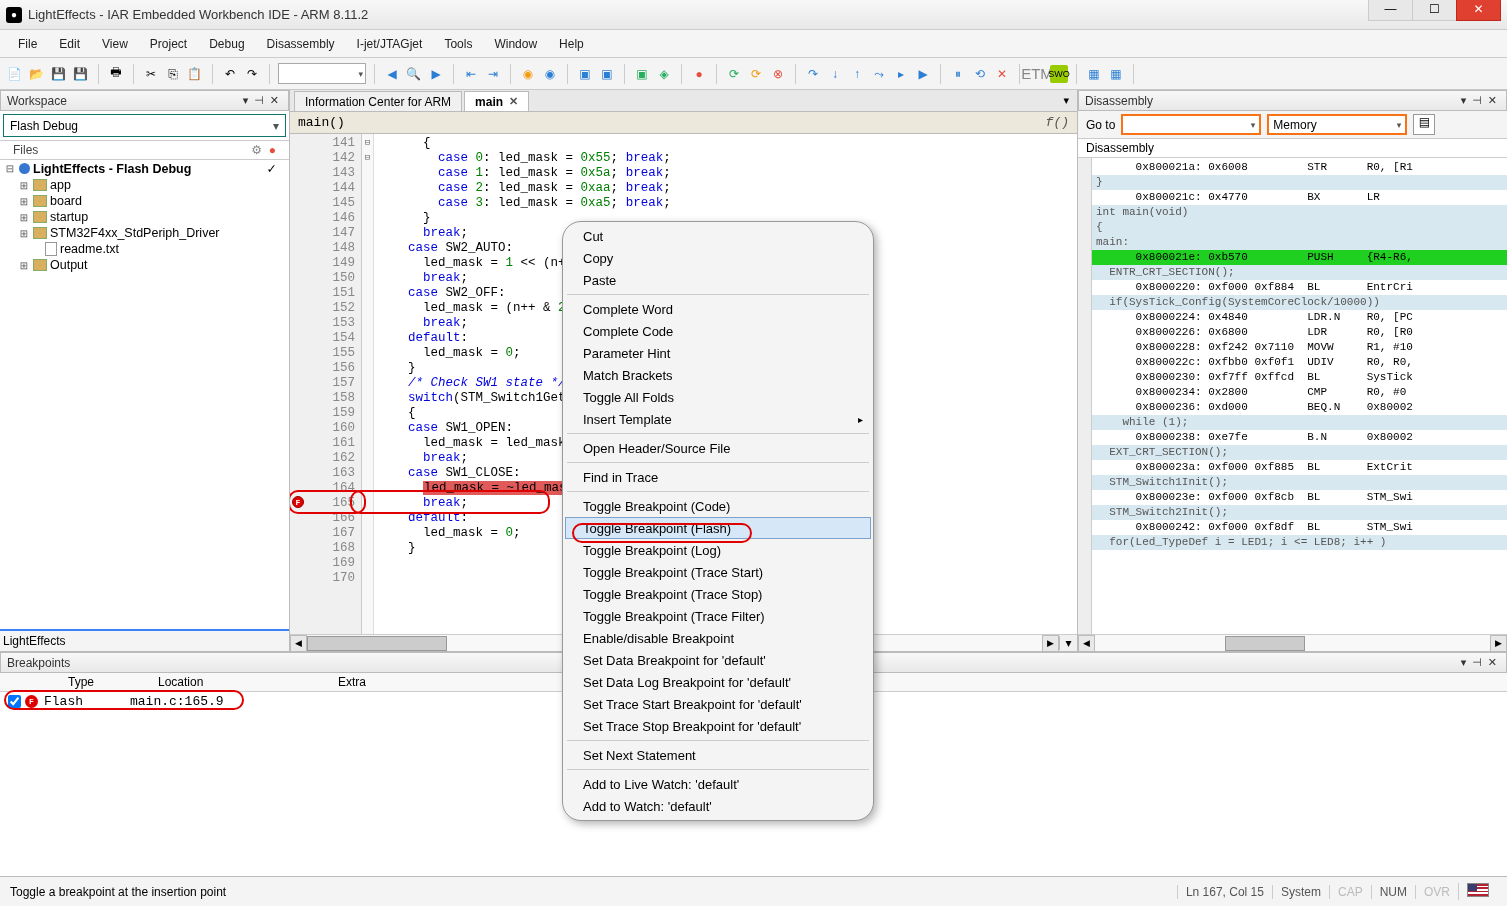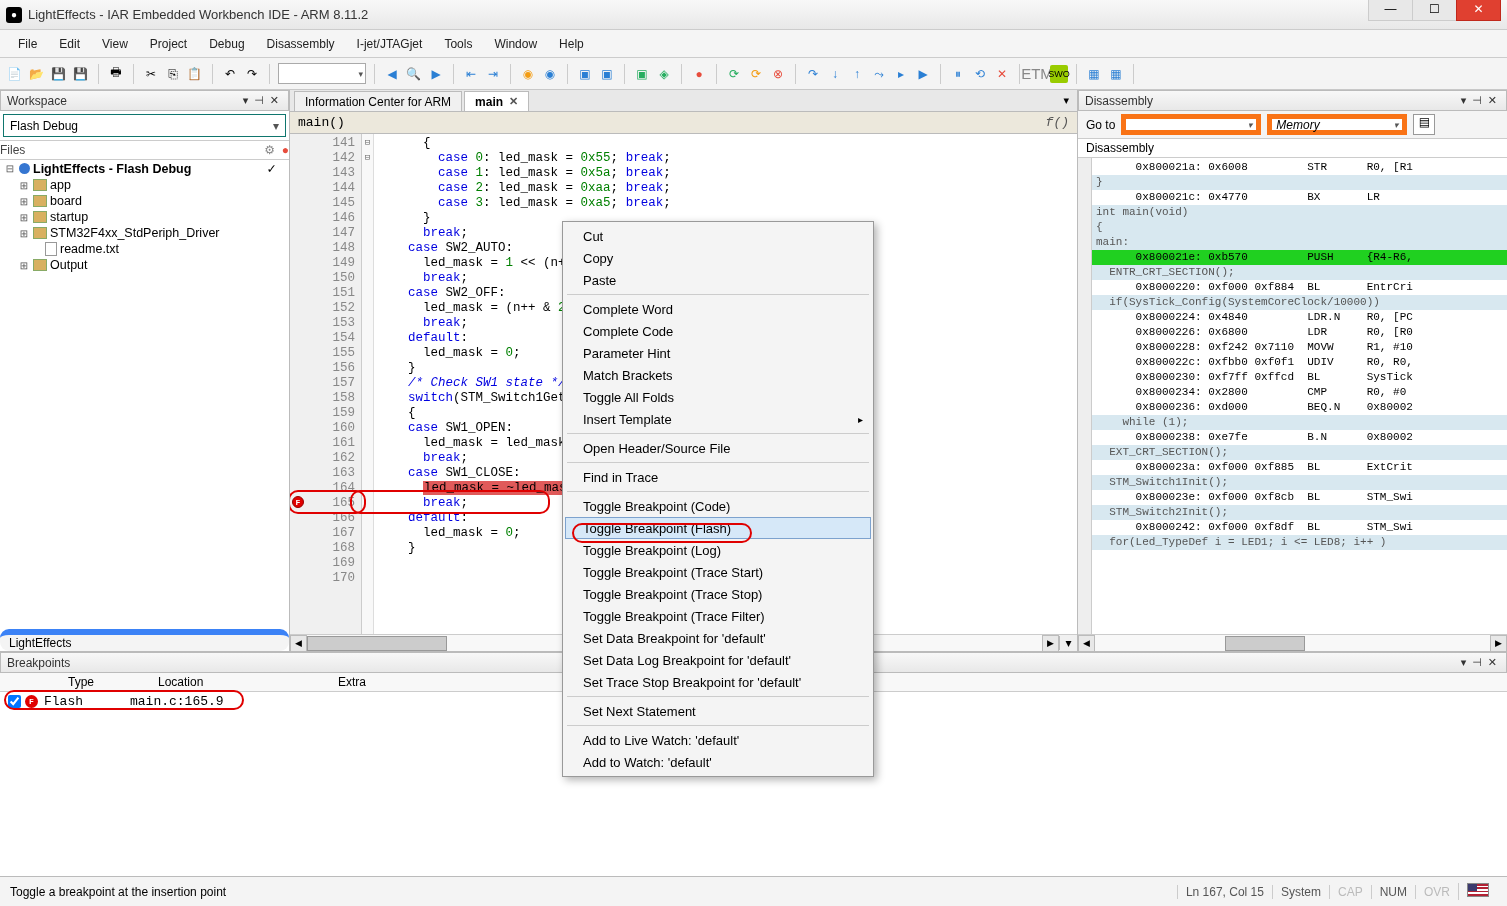--- a/index.html
+++ b/index.html
@@ -17,28 +17,28 @@
 .toolbar .sep { width: 1px; height: 20px; background: #ccc; margin: 0 4px; }
 .toolbar .combo { width: 88px; height: 21px; border: 1px solid #aaa; background: #fff; display: inline-flex; align-items: center; justify-content: flex-end; padding-right: 2px; }
 .toolbar .combo::after { content: "▾"; color: #555; font-size: 9px; }
 .main { display: flex; position: absolute; top: 90px; left: 0; right: 0; bottom: 30px; }
 .panel-header { height: 21px; background: linear-gradient(#f8f8f8,#e8e8e8); border: 1px solid #bbb; display: flex; align-items: center; padding: 0 6px; font-size: 12px; color: #333; }
 .panel-header .spacer { flex: 1; }
 .pin { font-size: 11px; padding: 0 3px; cursor: default; }
 .workspace { width: 290px; display: flex; flex-direction: column; background: #fff; border-right: 1px solid #bbb; }
 .ws-combo { margin: 3px; height: 23px; border: 1px solid #0f766e; background: #fff; display: flex; align-items: center; padding: 0 6px; justify-content: space-between; }
 .ws-combo::after { content: "▾"; color: #555; }
-.ws-files-header { display: flex; align-items: flex-start; justify-content: space-between; padding: 2px 0; border-top: 1px solid #ccc; color: #444; }
+.ws-files-header { display: flex; align-items: flex-start; justify-content: space-between; padding: 2px 13px; border-top: 1px solid #ccc; color: #444; }
 .ws-tree { flex: 1; background: #fff; overflow: auto; font-size: 12.5px; border-top: 1px solid #ccc; }
 .tree-row { display: flex; align-items: center; padding: 1px 4px; gap: 3px; white-space: nowrap; }
 .tree-row .exp { width: 12px; display: inline-block; text-align: center; color: #555; font-size: 10px; }
 .tree-row .folder { width: 14px; height: 12px; background: #d8b060; border: 1px solid #8a6; display: inline-block; }
 .tree-row .file { width: 12px; height: 14px; background: #fff; border: 1px solid #999; display: inline-block; }
 .tree-row .bullet { width: 11px; height: 11px; background: #3576d1; border-radius: 50%; display: inline-block; }
-.ws-tab { height: 22px; border-top: 6px solid #3b82f6; display: flex; align-items: center; padding: 0 9px; background: #f4f4f4; border-radius: 9px; }
+.ws-tab { height: 22px; border-top: 2px solid #3b82f6; display: flex; align-items: center; padding: 0 3px; background: #f4f4f4; }
 .center { flex: 1; min-width: 0; display: flex; flex-direction: column; }
 .editor-tabs { height: 22px; display: flex; align-items: flex-end; background: #e8e8e8; border-bottom: 1px solid #bbb; padding-left: 4px; }
 .editor-tab { height: 20px; padding: 2px 10px; border: 1px solid #bbb; border-bottom: none; background: #f0f0f0; font-size: 12px; display: flex; align-items: center; gap: 6px; margin-right: 2px; }
 .editor-tab.active { background: #fff; font-weight: bold; }
 .editor-tab .close-x { font-size: 11px; color: #555; }
 .editor-header { height: 22px; background: #ece8dc; border-bottom: 1px solid #bbb; display: flex; align-items: center; padding: 0 8px; font-family: "Courier New", monospace; font-size: 13px; justify-content: space-between; }
 .editor-body { flex: 1; display: flex; overflow: hidden; font-family: "Courier New", monospace; font-size: 12.5px; background: #fff; position: relative; }
 .gutter { width: 72px; background: #f0f0f0; border-right: 1px solid #ccc; text-align: right; padding-right: 6px; color: #888; line-height: 15px; padding-top: 2px; }
 .fold-gutter { width: 12px; background: #f8f8f8; border-right: 1px solid #ddd; line-height: 15px; text-align: center; font-size: 9px; color: #666; padding-top: 2px; }
 .code { flex: 1; padding: 2px 0 2px 4px; line-height: 15px; white-space: pre; overflow: hidden; }
@@ -47,21 +47,21 @@
 .code .cmt { color: #0000e0; font-style: italic; }
 .bp-marker { position: absolute; left: 2px; width: 12px; height: 12px; background: #e00000; border-radius: 50%; border: 1px solid #900; display: flex; align-items: center; justify-content: center; color: #fff; font-size: 8px; font-weight: bold; }
 .bp-highlight-text { background: #e05a5a; color: #000; padding: 0 1px; }
 .red-oval { position: absolute; border: 2px solid #e00000; border-radius: 10px; pointer-events: none; }
 .hscroll { height: 17px; background: #f0f0f0; border-top: 1px solid #ccc; display: flex; align-items: center; }
 .hscroll .arrow { width: 17px; height: 17px; background: #e8e8e8; border: 1px solid #bbb; text-align: center; font-size: 9px; line-height: 15px; }
 .hscroll .track { flex: 1; background: #f8f8f8; height: 17px; position: relative; }
 .hscroll .thumb { position: absolute; height: 15px; top: 1px; background: #ccc; border: 1px solid #999; }
 .disasm { width: 430px; display: flex; flex-direction: column; background: #fff; border-left: 1px solid #bbb; }
 .disasm-toolbar { height: 28px; display: flex; align-items: center; padding: 0 8px; gap: 6px; background: #f4f4f4; border-bottom: 1px solid #ccc; }
-.disasm-combo { height: 21px; border: 5px solid #f97316; background: #fff; display: flex; align-items: center; padding: 0 4px; justify-content: space-between; font-style: italic; }
+.disasm-combo { height: 21px; border: 2px solid #f97316; background: #fff; display: flex; align-items: center; padding: 0 4px; justify-content: space-between; }
 .disasm-combo::after { content: "▾"; color: #555; font-size: 9px; margin-left: 4px; }
 .disasm-body { flex: 1; overflow: hidden; font-family: "Courier New", monospace; font-size: 11px; line-height: 15px; padding: 2px 0; position: relative; }
 .disasm-left-gutter { position: absolute; left: 0; top: 0; bottom: 0; width: 14px; background: #eee; border-right: 1px solid #ccc; }
 .dline { padding-left: 18px; white-space: pre; }
 .dline.src { background: #d8e8f0; color: #555; }
 .dline.hl { background: #20d020; color: #000; }
 .bp-table-header { display: flex; padding: 2px 8px; border-bottom: 1px solid #ccc; background: #f8f8f8; }
 .bp-table-header div { padding-right: 60px; }
 .statusbar { position: absolute; left: 0; right: 0; bottom: 0; height: 30px; background: #f4f4f4; border-top: 1px solid #bbb; display: flex; align-items: center; padding: 0 10px; font-size: 12px; }
 .statusbar .spacer { flex: 1; }
@@ -404,21 +404,21 @@
   <span>Toggle a breakpoint at the insertion point</span>
   <span class="spacer"></span>
   <span class="cell">Ln 167, Col 15</span>
   <span class="cell">System</span>
   <span class="cell" style="color:#bbb">CAP</span>
   <span class="cell">NUM</span>
   <span class="cell" style="color:#bbb">OVR</span>
   <span class="cell"><span class="flag-us"></span></span>
 </div>
 
-<div class="context-menu" style="left:562px; top:221px;">
+<div class="context-menu" style="left:562px; top:221px;border-radius:19px;">
   <div class="mi">Cut</div>
   <div class="mi">Copy</div>
   <div class="mi">Paste</div>
   <div class="sep"></div>
   <div class="mi">Complete Word</div>
   <div class="mi">Complete Code</div>
   <div class="mi">Parameter Hint</div>
   <div class="mi">Match Brackets</div>
   <div class="mi">Toggle All Folds</div>
   <div class="mi arrow-r">Insert Template</div>
@@ -426,22 +426,24 @@
   <div class="mi">Open Header/Source File</div>
   <div class="sep"></div>
   <div class="mi">Find in Trace</div>
   <div class="sep"></div>
   <div class="mi">Toggle Breakpoint (Code)</div>
   <div class="mi hl">Toggle Breakpoint (Flash)</div>
   <div class="mi">Toggle Breakpoint (Log)</div>
   <div class="mi">Toggle Breakpoint (Trace Start)</div>
   <div class="mi">Toggle Breakpoint (Trace Stop)</div>
   <div class="mi">Toggle Breakpoint (Trace Filter)</div>
+  <div class="mi">Enable/disable Breakpoint</div>
   <div class="mi">Set Data Breakpoint for 'default'</div>
   <div class="mi">Set Data Log Breakpoint for 'default'</div>
+  <div class="mi">Set Trace Start Breakpoint for 'default'</div>
   <div class="mi">Set Trace Stop Breakpoint for 'default'</div>
   <div class="sep"></div>
   <div class="mi">Set Next Statement</div>
   <div class="sep"></div>
   <div class="mi">Add to Live Watch: 'default'</div>
   <div class="mi">Add to Watch: 'default'</div>
 </div>
 <div class="red-oval-menu" style="left:572px; top:523px; width:180px; height:20px"></div>
 
 </body></html>

